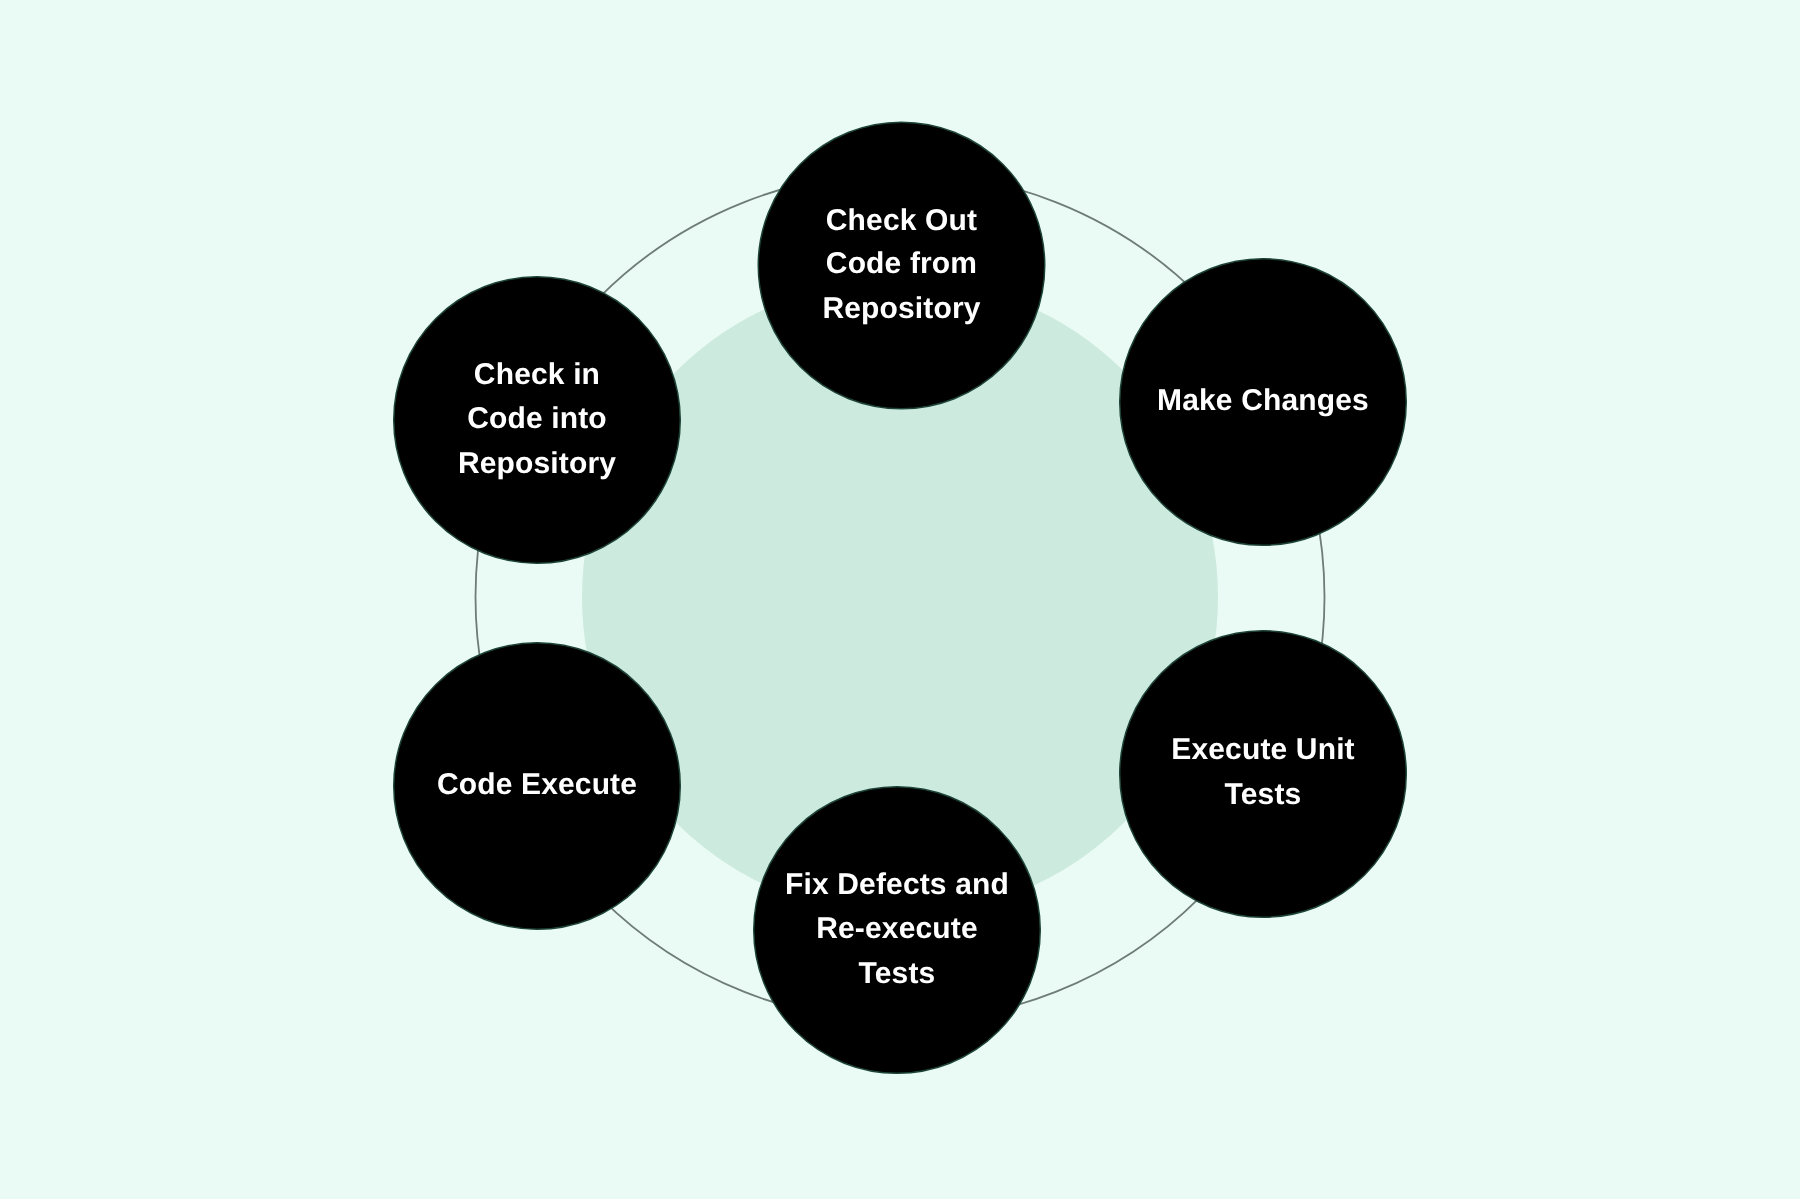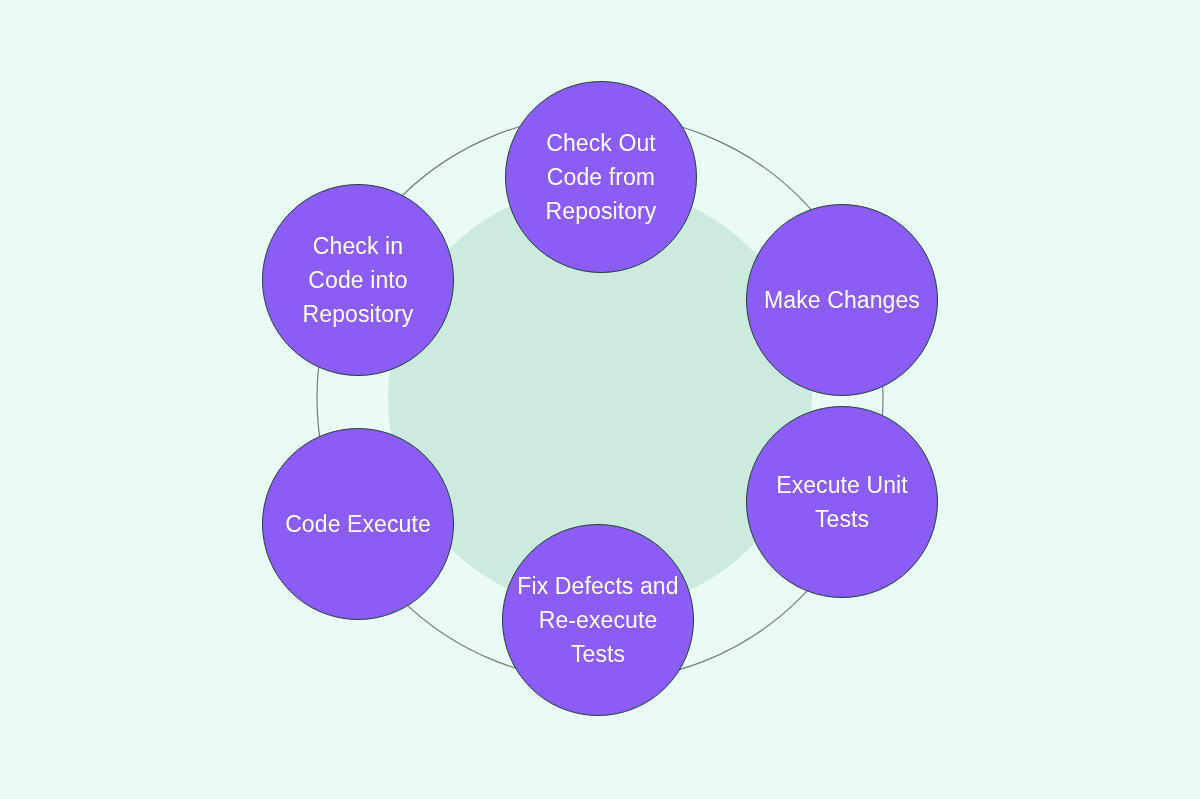--- a/index.html
+++ b/index.html
@@ -24,30 +24,30 @@
     top: 0;
     width: 1200px;
     height: 799px;
     display: block;
   }
   .node {
     position: absolute;
     width: 192px;
     height: 192px;
     border-radius: 50%;
-    background: #8b5cf6;
+    background: #000000;
     border: 1.6px solid #1d4338;
     box-sizing: border-box;
     display: flex;
     align-items: center;
     justify-content: center;
     text-align: center;
     color: #ffffff;
-    font-size: 23px;
-    font-weight: normal;
+    font-size: 20px;
+    font-weight: bold;
     line-height: 1.48;
     letter-spacing: 0.1px;
     padding: 0 14px;
     box-sizing: border-box;
   }
   .node-label {
     display: block;
     width: 100%;
     white-space: pre-line;
   }
@@ -72,25 +72,25 @@
     <circle cx="600" cy="398" r="283" fill="none" stroke="#6e7c78" stroke-width="1.2"></circle>
     <circle cx="600" cy="398" r="212" fill="#cdeade" stroke="none"></circle>
   </svg>
 
   <div class="node" style="left:505px; top:81px;">
     <span class="node-label">Check Out
 Code from
 Repository</span>
   </div>
 
-  <div class="node" style="left:746px; top:204px;">
+  <div class="node" style="left:746px; top:172px;">
     <span class="node-label">Make Changes</span>
   </div>
 
-  <div class="node" style="left:746px; top:406px;">
+  <div class="node" style="left:746px; top:420px;">
     <span class="node-label">Execute Unit
 Tests</span>
   </div>
 
   <div class="node" style="left:502px; top:524px;align-items:center;">
     <span class="node-label">Fix Defects and
 Re-execute
 Tests</span>
   </div>
 

